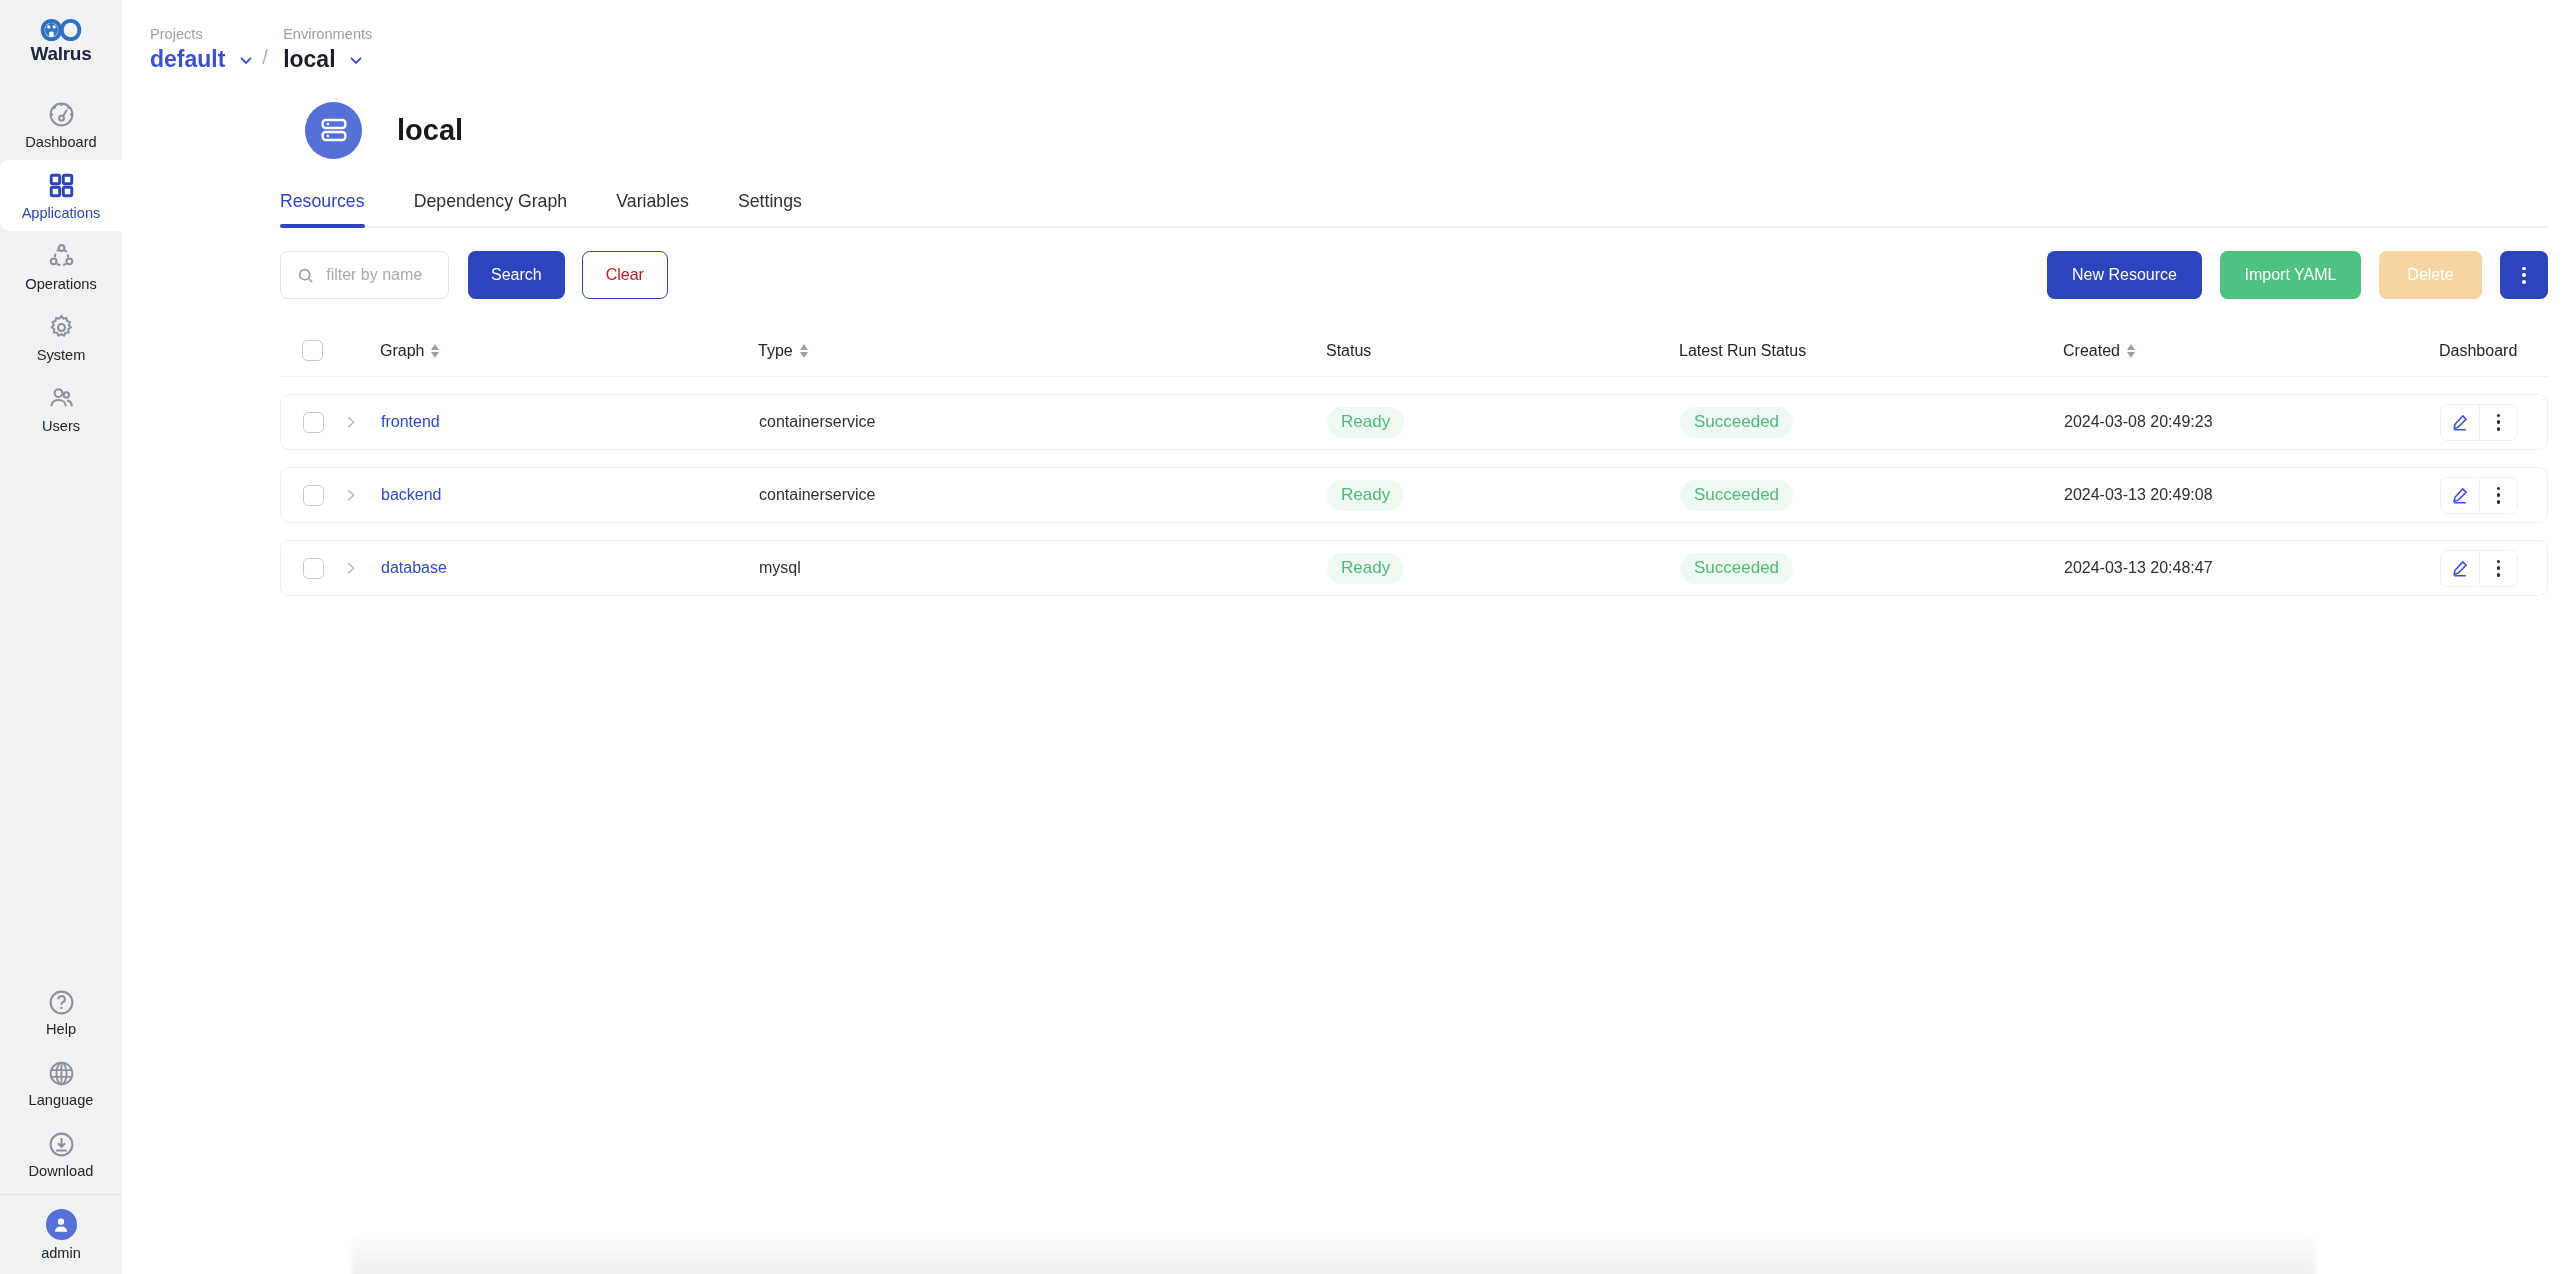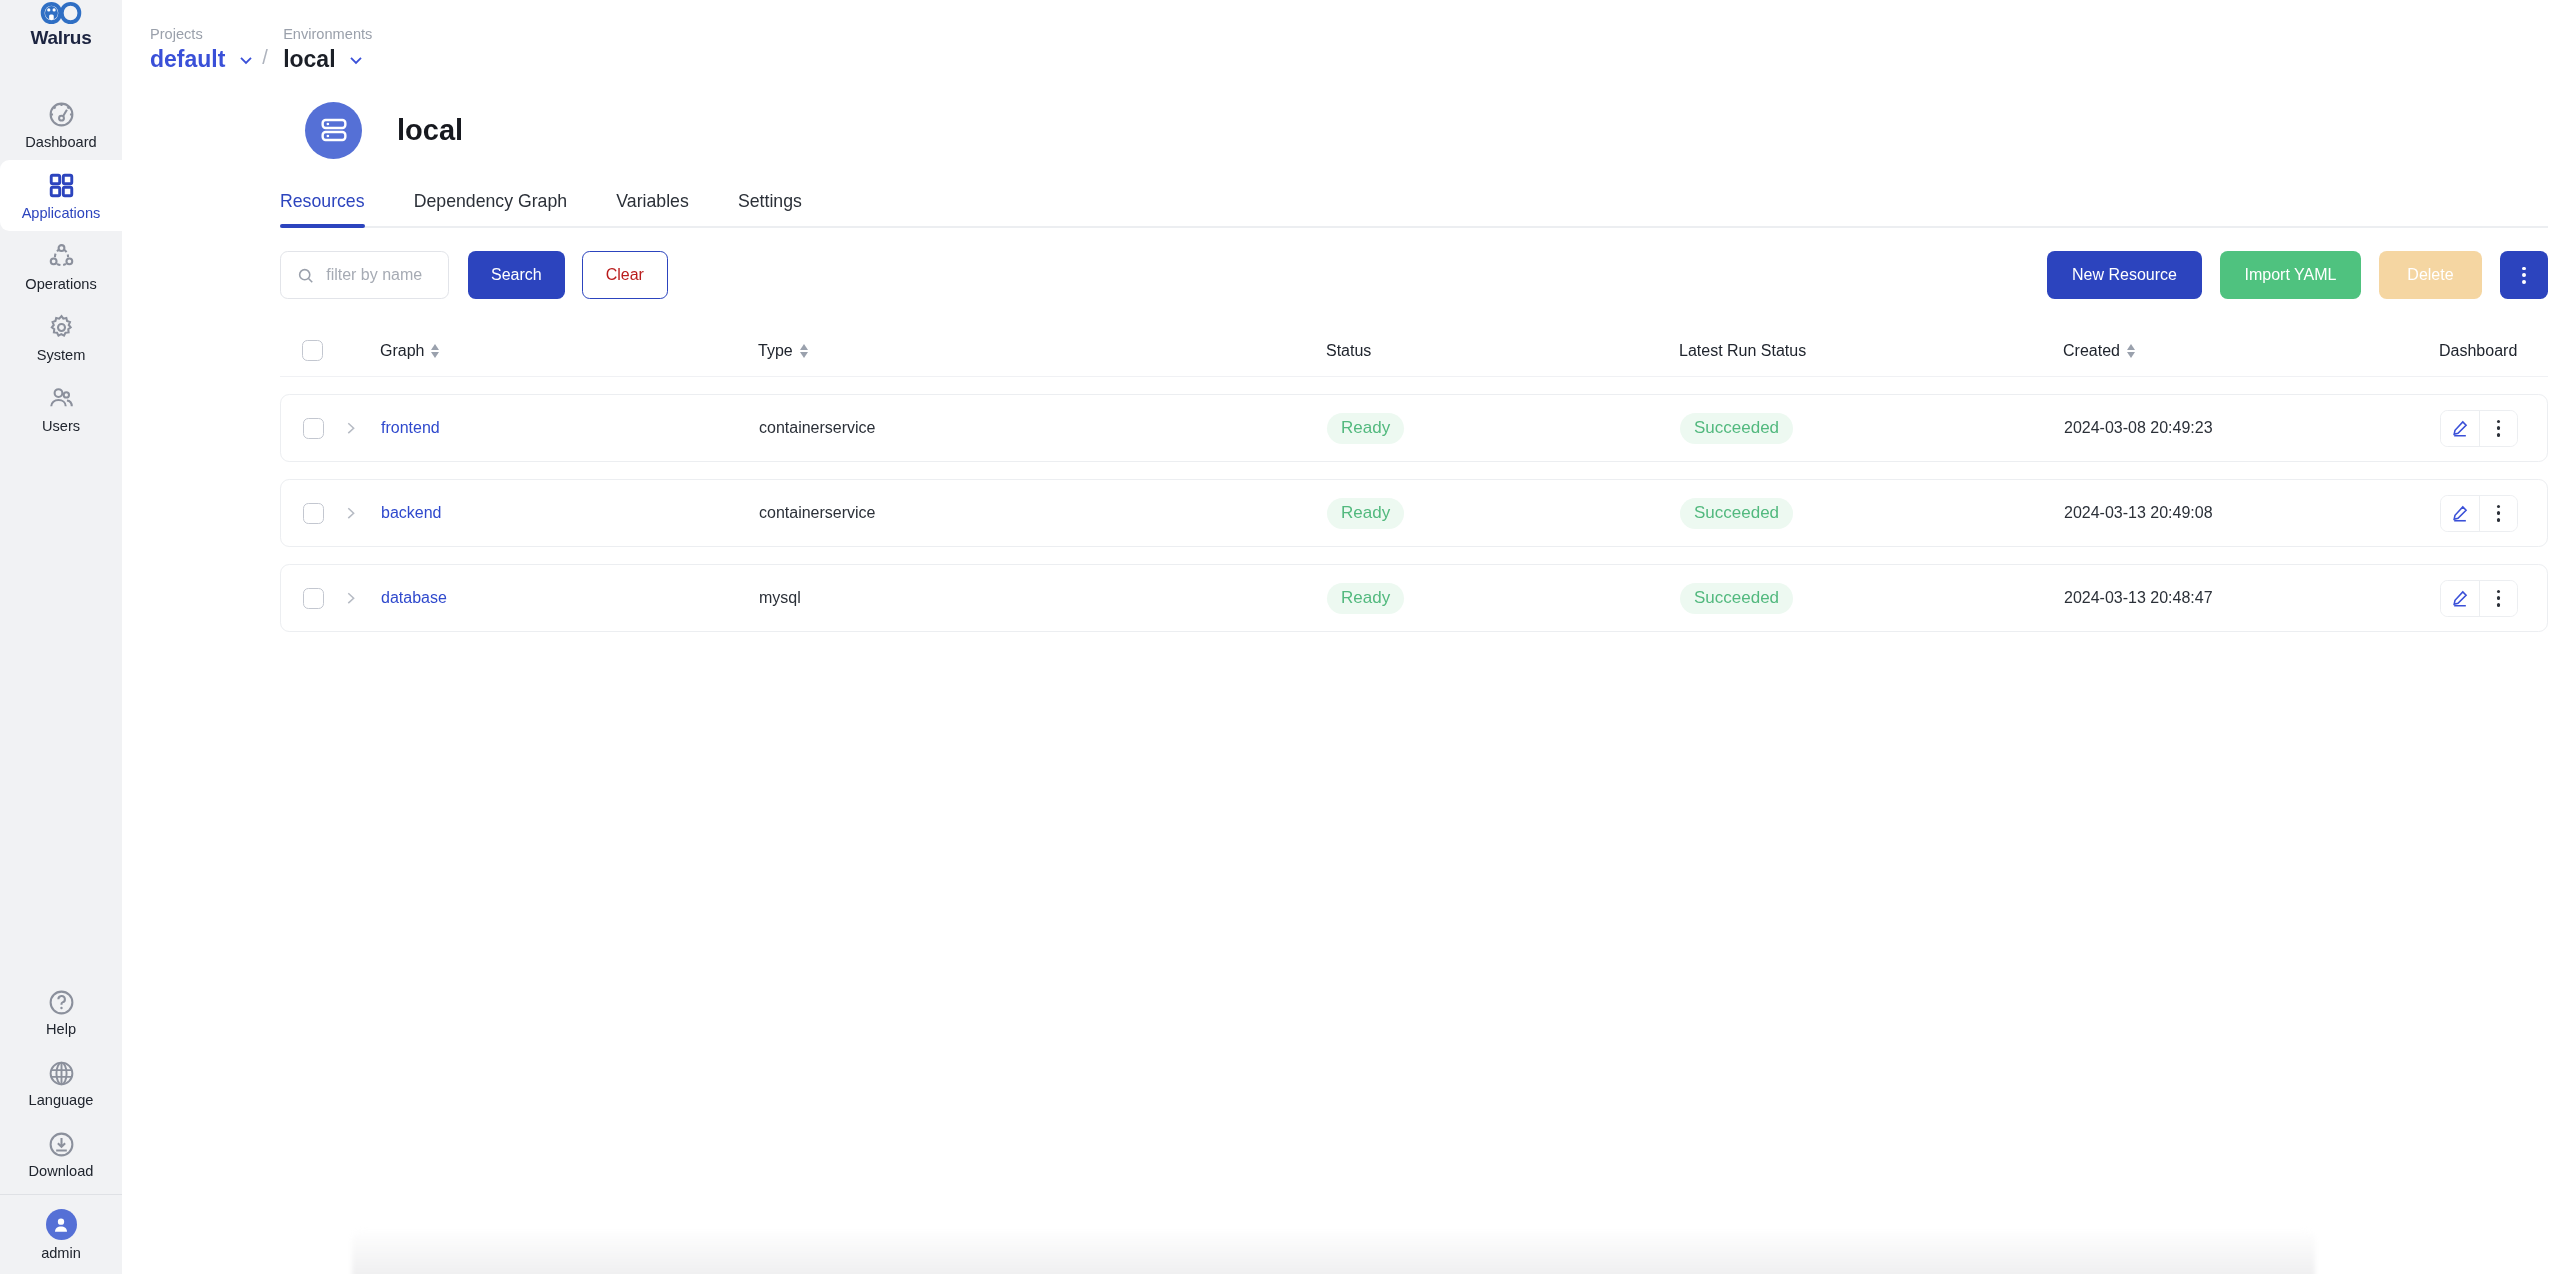--- a/index.html
+++ b/index.html
@@ -15,21 +15,21 @@
   .sidebar {
     width: 122px; height: 1275px;
     background: #f1f2f4;
     display: flex; flex-direction: column; align-items: stretch;
     flex: 0 0 122px;
     position: relative;
   }
   .logo-block {
     height: 80px;
     display: flex; flex-direction: column;
-    align-items: center; justify-content: flex-start;
+    align-items: center; justify-content: center;
     gap: 1.5px;
   }
   .logo-mark { width: 48px; height: 26px; display:block; }
   .logo-word {
     font-size: 19px; font-weight: 700; color: #1c2440;
     letter-spacing: -0.3px; line-height: 1;
   }
   .nav-top { margin-top: 9.2px; }
   .nav-item {
     height: 71px;
@@ -183,21 +183,21 @@
   .sorter .dn { border-top: 6.1px solid #9aa1ad; }
 
   .checkbox {
     width: 21px; height: 21px; border: 1.4px solid #c3c7d0;
     border-radius: 5.4px; background: #fff; cursor: pointer; display:block;
   }
   .chev-right { width: 18.4px; height: 18.4px; color: #b6bbc4; }
 
   .row-card {
     border: 1.2px solid #eceef1; border-radius: 9.2px;
-    height: 68px; margin-top: 17px; background: #fff;
+    height: 56px; margin-top: 17px; background: #fff;
   }
   .row-card:first-of-type { margin-top: 12.3px; }
   .cell-link { font-size: 16px; color: #2f49cd; cursor: pointer; }
   .cell-text { font-size: 16px; color: #2b3038; }
   .cell-date { font-size: 16px; color: #2b3038; }
   .badge {
     display: inline-flex; align-items: center; justify-content: center;
     height: 31px; padding: 0 14px; border-radius: 15.4px;
     font-size: 17px; background: #edf9f1; color: #52b97e;
   }

